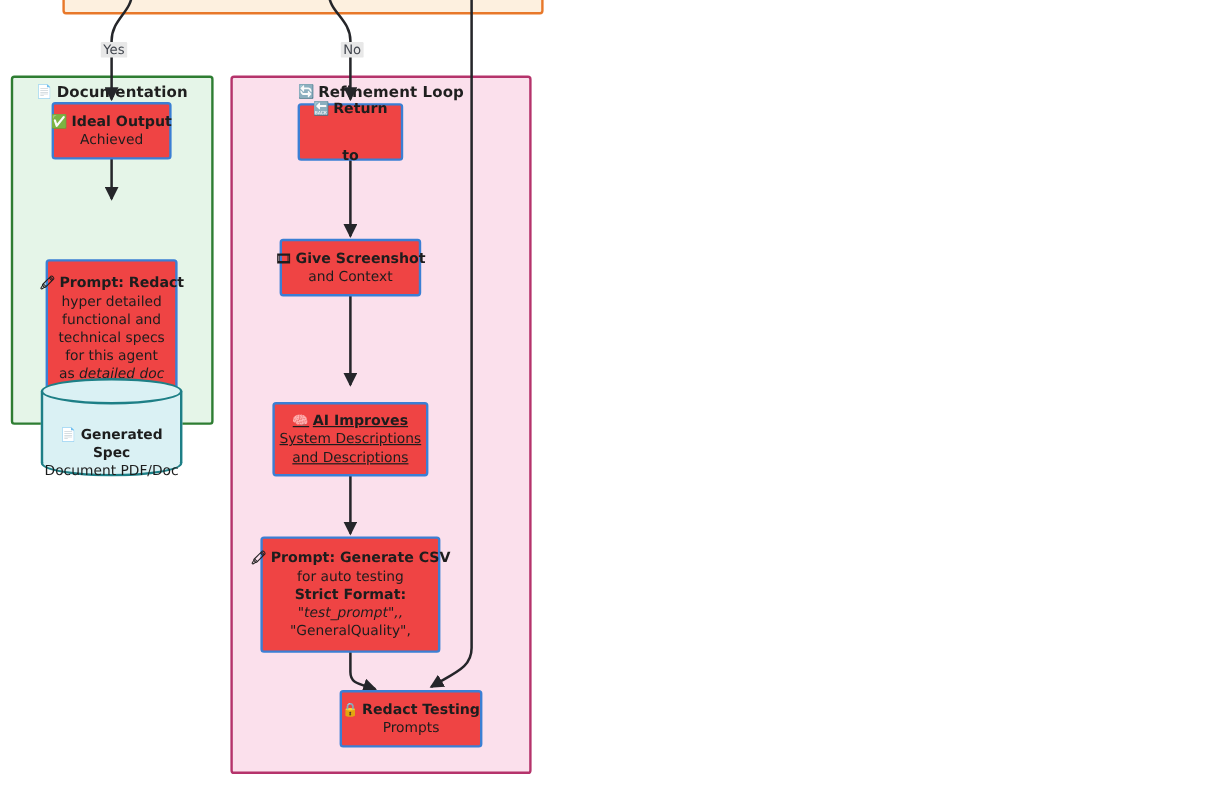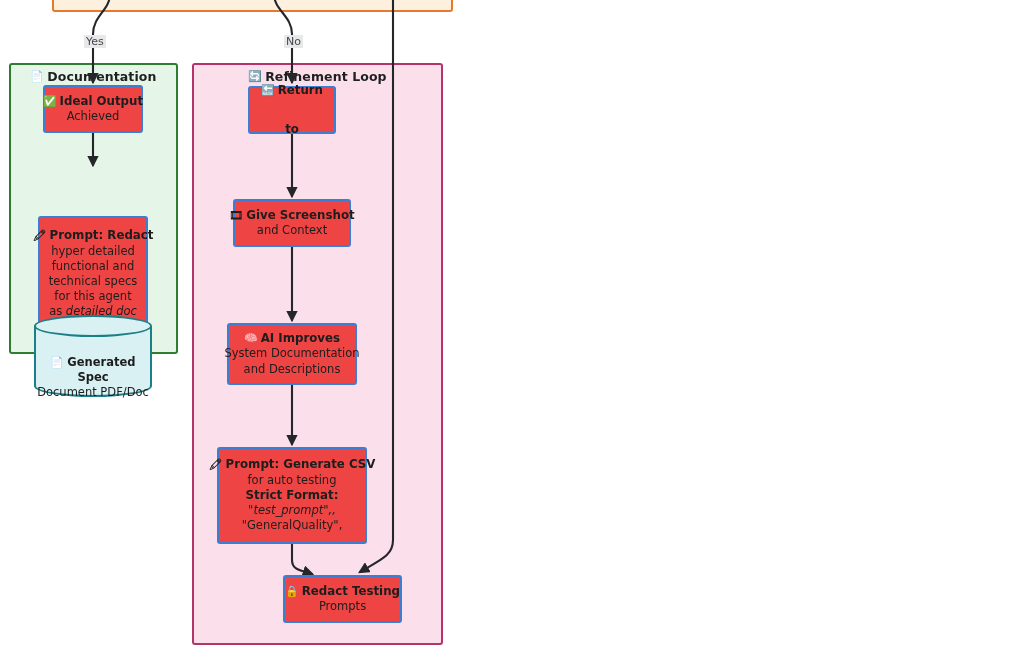--- a/index.html
+++ b/index.html
@@ -240,23 +240,23 @@
   <div class="node" style="left:248px; top:86px; width:88px; height:48px;gap:24px;">
     <div class="ln hd"><span class="emo">🔙</span><span>Return</span></div>
     <div class="ln hd">to</div>
   </div>
 
   <div class="node" style="left:233px; top:199px; width:118px; height:48px;">
     <div class="ln hd"><span class="emo">🎞</span><span>Give Screenshot</span></div>
     <div class="ln">and Context</div>
   </div>
 
-  <div class="node" style="left:227px; top:323px; width:130px; height:62px;">
+  <div class="node" style="left:227px; top:335px; width:130px; height:62px;text-decoration:underline;">
     <div class="ln hd"><span class="emo">🧠</span><span>AI Improves</span></div>
-    <div class="ln">System Documentation</div>
+    <div class="ln">System Descriptions</div>
     <div class="ln">and Descriptions</div>
   </div>
 
   <div class="node" style="left:217px; top:447px; width:150px; height:97px;">
     <div class="ln hd"><span class="emo">🖍</span><span>Prompt: Generate CSV</span></div>
     <div class="ln">for auto testing</div>
     <div class="ln hd">Strict Format:</div>
     <div class="ln ital">"test_prompt",,</div>
     <div class="ln">"GeneralQuality",</div>
   </div>

